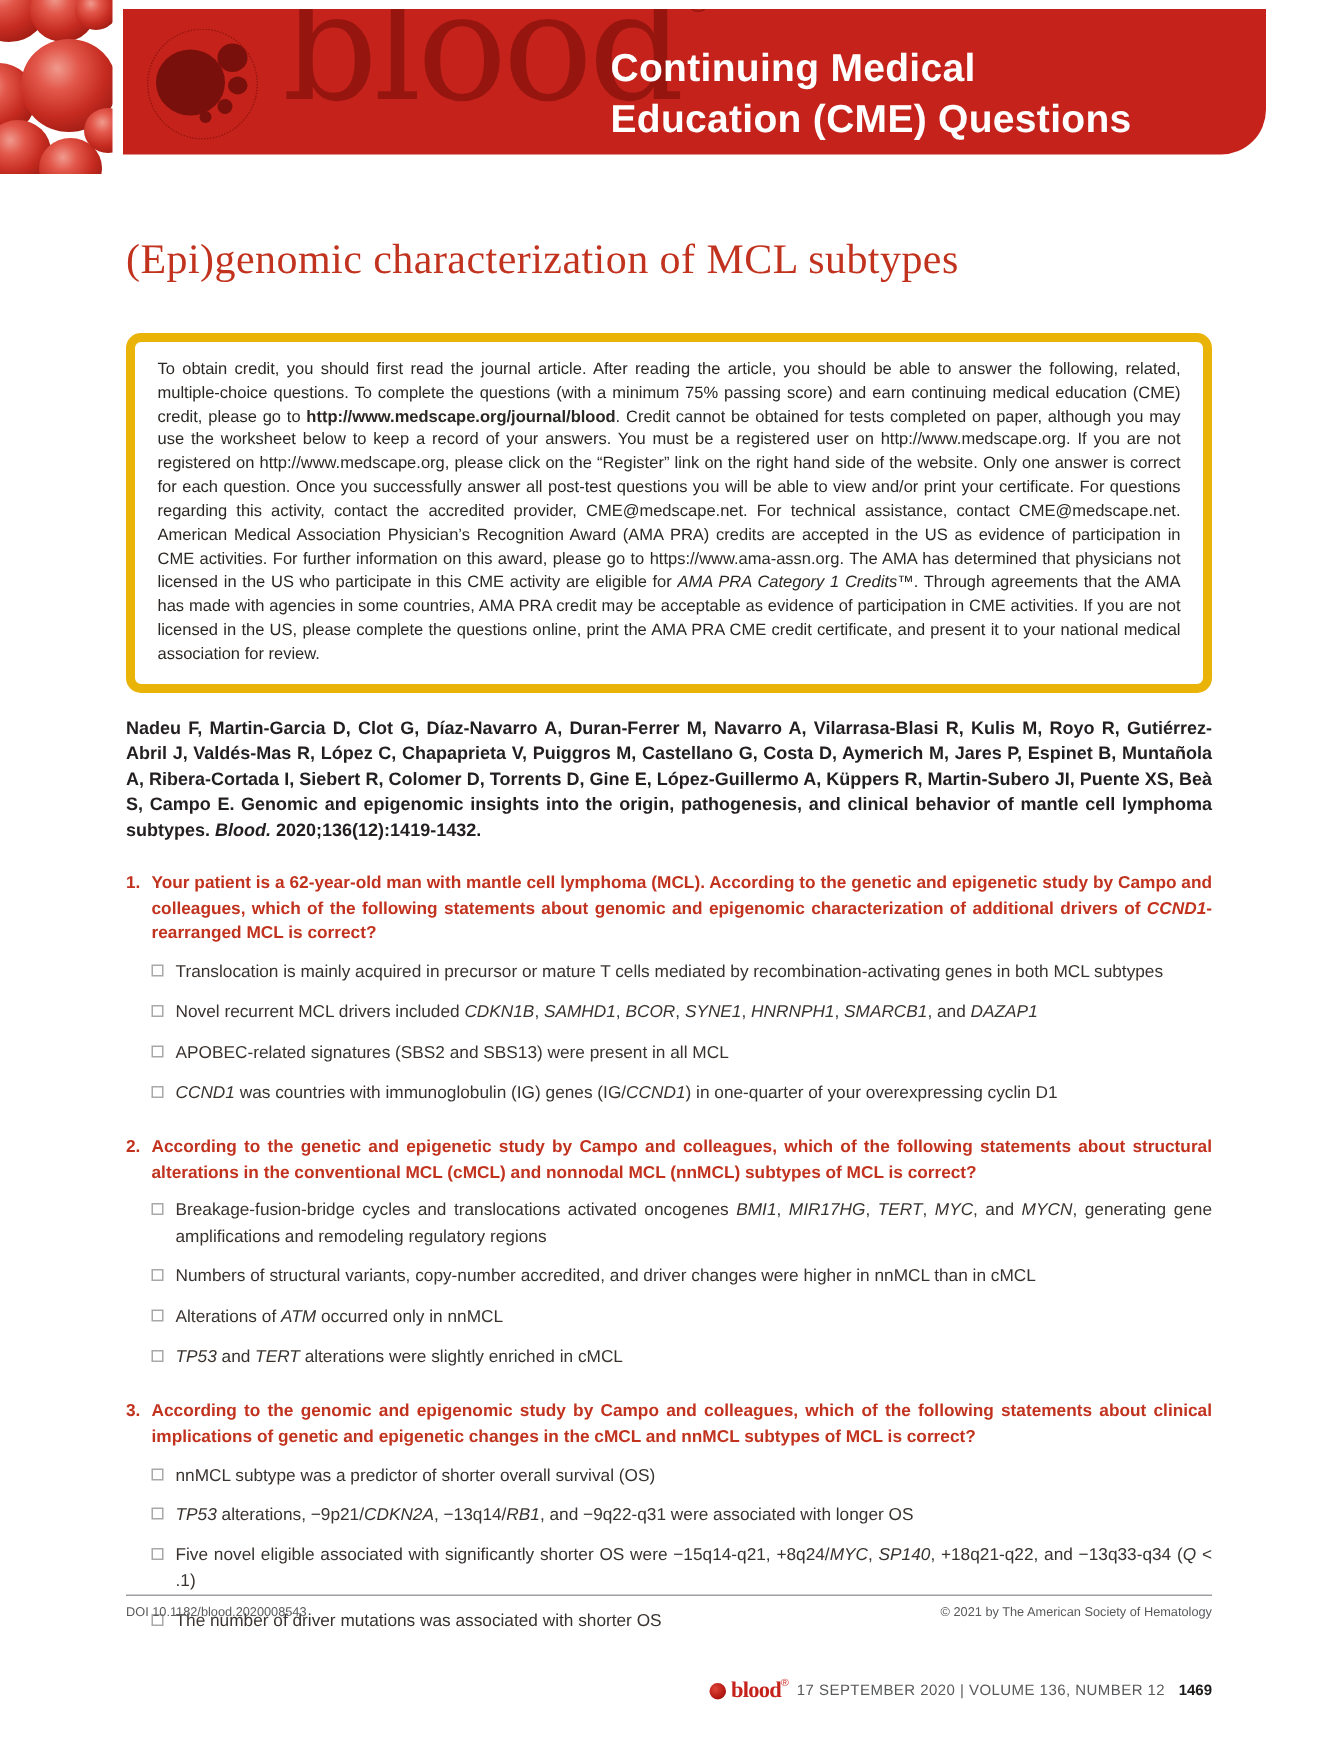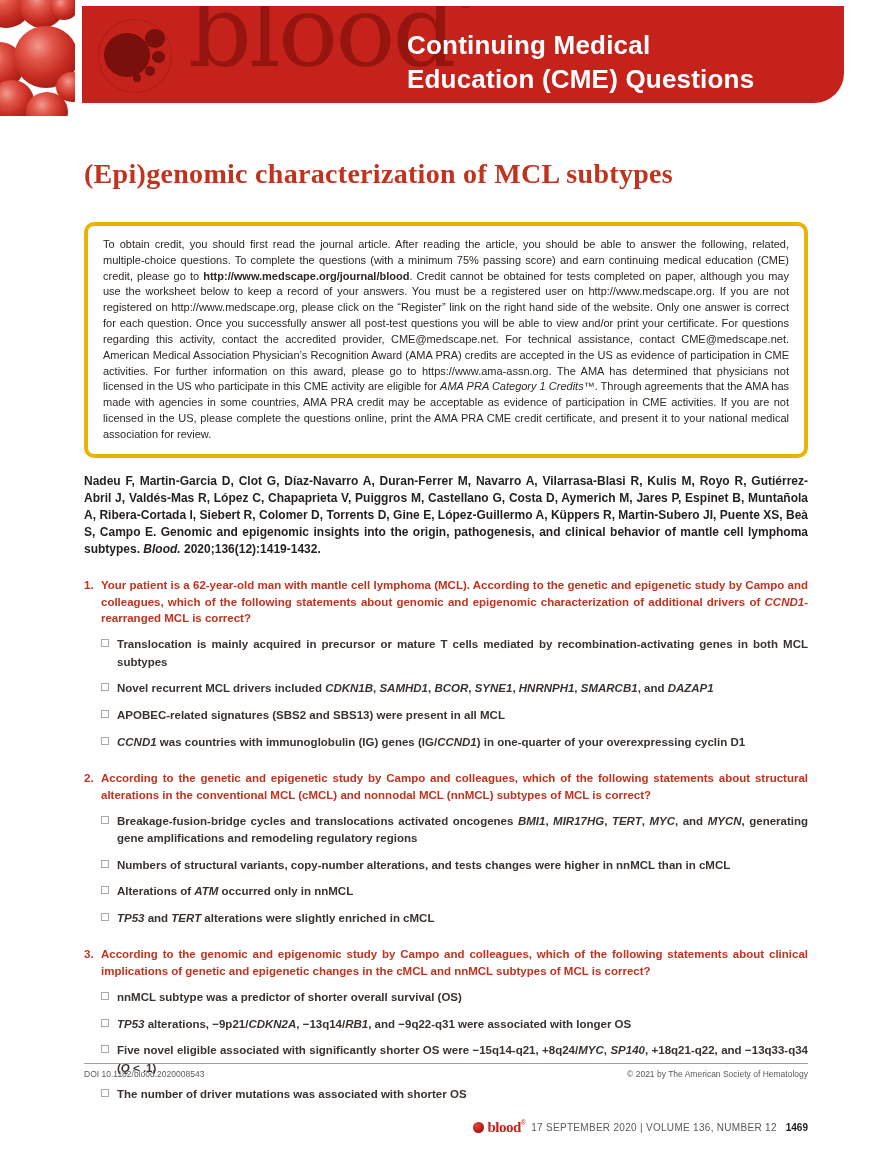--- a/index.html
+++ b/index.html
@@ -41,39 +41,39 @@
   .ab1{left:5px;top:13px;width:46px;height:44px;}
   .ab2{left:46px;top:9px;width:20px;height:19px;}
   .ab3{left:53px;top:31px;width:13px;height:12px;}
   .ab4{left:46px;top:46px;width:10px;height:10px;}
   .ab5{left:34px;top:54px;width:8px;height:8px;}
   .banner-title{position:absolute;left:325px;top:22px;color:#fff;font-weight:bold;
     font-size:26px;line-height:34px;letter-spacing:.2px;}
 
   
   .content{position:absolute;left:84px;top:158px;width:724px;}
-  .page-title{font-family:"Liberation Serif", serif;font-weight:bold;
+  .page-title{font-family:"Liberation Serif", serif;font-weight:normal;
     color:var(--accent-red);font-size:28px;margin:0 0 14px 0;letter-spacing:.3px;}
 
-  .instructions-box{border:4px solid #eab308;border-radius:10px;padding:11px 15px;
+  .instructions-box{border:6px solid #eab308;border-radius:10px;padding:11px 15px;
     font-size:11px;line-height:1.44;color:var(--body-text);text-align:justify;margin-top:32px;}
 
   .citation{margin-top:15px;font-weight:bold;font-size:12px;line-height:1.42;
     color:#231f20;text-align:justify;}
 
   .question{margin-top:19px;}
   .q-header{display:flex;color:var(--accent-red);font-weight:bold;font-size:11.5px;
     line-height:1.46;text-align:justify;}
   .q-num{width:17px;flex:none;}
   .q-text{flex:1;}
   .options{margin-top:9px;padding-left:17px;}
   .option{display:flex;gap:8px;margin-bottom:9.5px;font-size:11.5px;line-height:1.5;
     color:#39332f;text-align:justify;}
   .checkbox{flex:none;width:8px;height:8px;border:1px solid #a8a8a8;margin-top:3px;background:#fff;}
-  .opt-text{flex:1;font-weight:bold;}
+  .opt-text{flex:1;}
 
   .seg-i{font-style:italic;}
   .seg-b{font-weight:bold;}
 
   
   .footer-rule{position:absolute;left:84px;top:1063px;width:724px;border-top:1px solid #9d9fa2;}
   .footer-row{position:absolute;left:84px;top:1069px;width:724px;display:flex;
     justify-content:space-between;font-size:8.5px;color:var(--footer-gray);align-items:flex-end;}
   .journal-row{position:absolute;top:1119px;right:83px;display:flex;align-items:center;
     font-size:10px;color:var(--footer-gray);letter-spacing:.3px;}
@@ -154,21 +154,21 @@
         <span class="q-num">2.</span>
         <span class="q-text"><span>According to the genetic and epigenetic study by Campo and colleagues, which of the following statements about structural alterations in the conventional MCL (cMCL) and nonnodal MCL (nnMCL) subtypes of MCL is correct?</span></span>
       </div>
       <div class="options">
         <div class="option">
           <span class="checkbox"></span>
           <span class="opt-text"><span>Breakage-fusion-bridge cycles and translocations activated oncogenes </span><span class="seg-i">BMI1</span><span>, </span><span class="seg-i">MIR17HG</span><span>, </span><span class="seg-i">TERT</span><span>, </span><span class="seg-i">MYC</span><span>, and </span><span class="seg-i">MYCN</span><span>, generating gene amplifications and remodeling regulatory regions</span></span>
         </div>
         <div class="option">
           <span class="checkbox"></span>
-          <span class="opt-text"><span>Numbers of structural variants, copy-number alterations, and tests changes were higher in nnMCL than in cMCL</span></span>
+          <span class="opt-text"><span>Numbers of structural variants, copy-number accredited, and driver changes were higher in nnMCL than in cMCL</span></span>
         </div>
         <div class="option">
           <span class="checkbox"></span>
           <span class="opt-text"><span>Alterations of </span><span class="seg-i">ATM</span><span> occurred only in nnMCL</span></span>
         </div>
         <div class="option">
           <span class="checkbox"></span>
           <span class="opt-text"><span class="seg-i">TP53</span><span> and </span><span class="seg-i">TERT</span><span> alterations were slightly enriched in cMCL</span></span>
         </div>
       </div>

